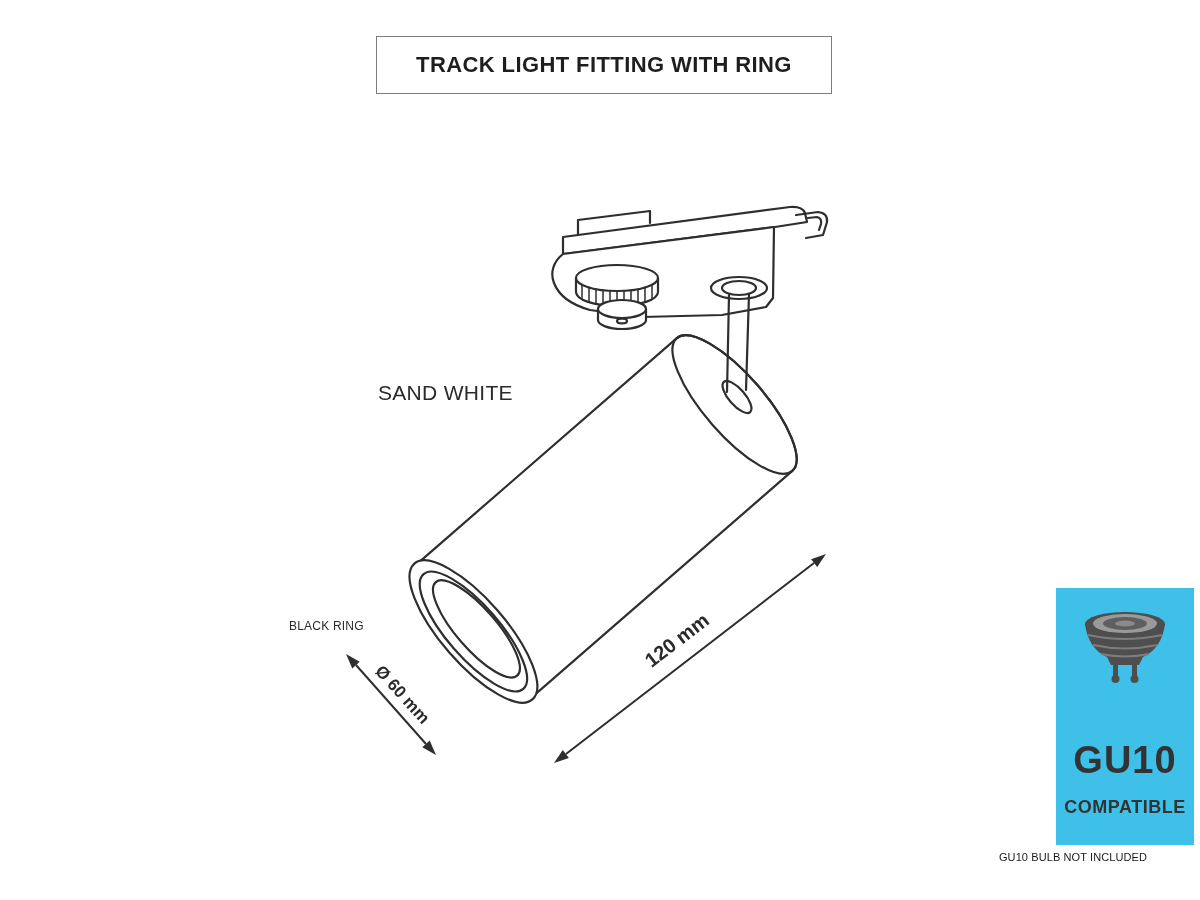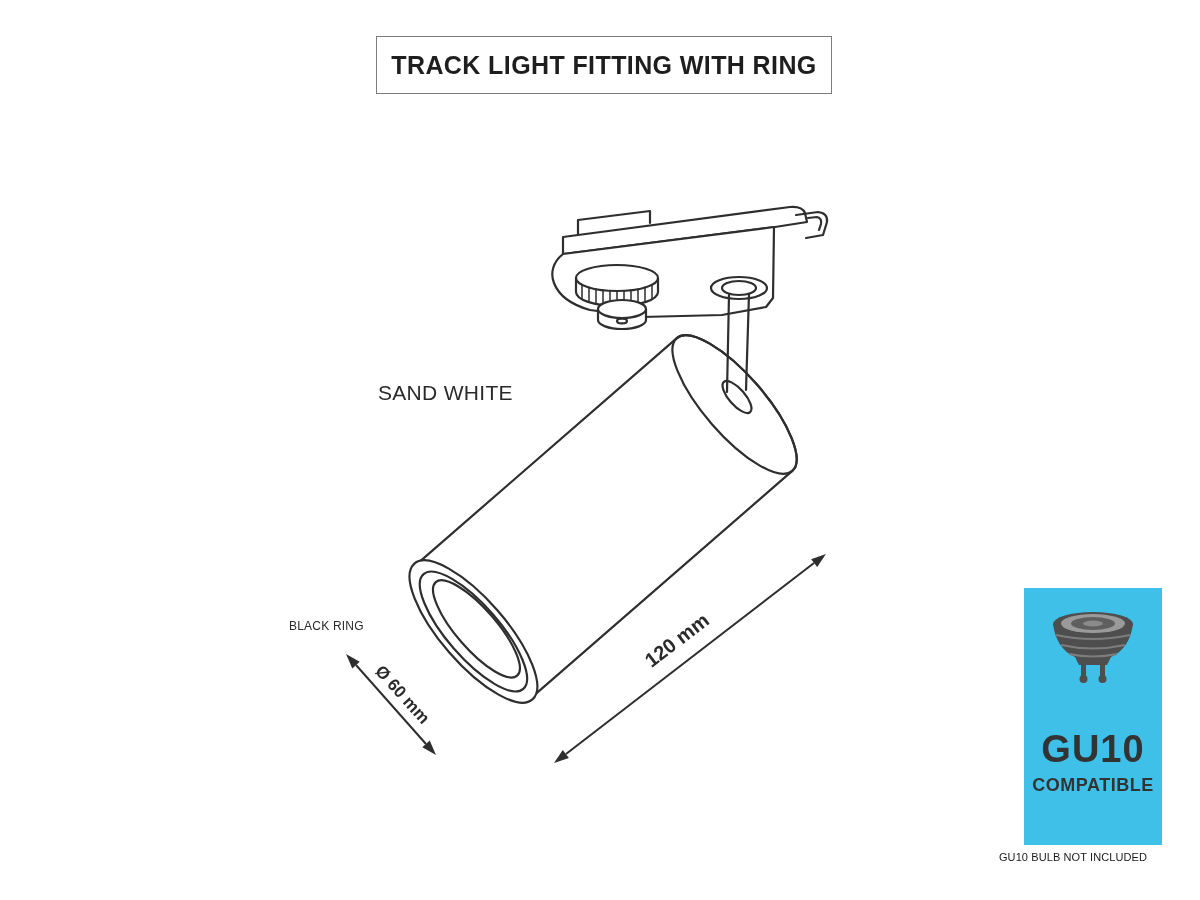--- a/index.html
+++ b/index.html
@@ -16,21 +16,21 @@
 
   .title-box {
     position: absolute;
     left: 376px; top: 36px;
     width: 456px; height: 58px;
     border: 1px solid #7c7c7c;
     background: #ffffff;
     display: flex; align-items: center; justify-content: center;
   }
   .title-text {
-    font-size: 25px; font-weight: bold; color: #1e1e1e; letter-spacing: 0.4px;
+    font-size: 22px; font-weight: bold; color: #1e1e1e; letter-spacing: 0.4px;
     white-space: nowrap;
   }
 
   .label { position: absolute; font-weight: normal; color: #2a2a2a; white-space: nowrap; }
   .label-finish { left: 378px; top: 381px; font-size: 21px; letter-spacing: 0.3px; }
   .label-ring   { left: 289px; top: 619px; font-size: 12px; letter-spacing: 0.2px; }
 
   .dim {
     position: absolute; font-weight: bold; color: #2a2a2a;
     text-align: center; white-space: nowrap;
@@ -39,24 +39,24 @@
     left: 337px; top: 685px; width: 130px; font-size: 17px;
     transform: rotate(48deg);
   }
   .dim-length {
     left: 617px; top: 629px; width: 120px; font-size: 20px;
     transform: rotate(-37.5deg);
   }
 
   .badge {
     position: absolute;
-    left: 1024px; top: 588px;
+    left: 1056px; top: 588px;
     width: 138px; height: 257px;
     background: #3fc0e8;
-    display: flex; flex-direction: column; align-items: center;
+    display: flex; flex-direction: column; align-items: center; gap: 11px;
   }
   .bulb-icon { margin-top: 22px; }
   .badge-model {
     margin-top: 44px; font-size: 38px; font-weight: bold;
     color: #333333; line-height: 1; letter-spacing: 1px;
   }
   .badge-compatible {
     margin-top: 7px; font-size: 18px; font-weight: bold;
     color: #333333; letter-spacing: 0.5px;
   }

